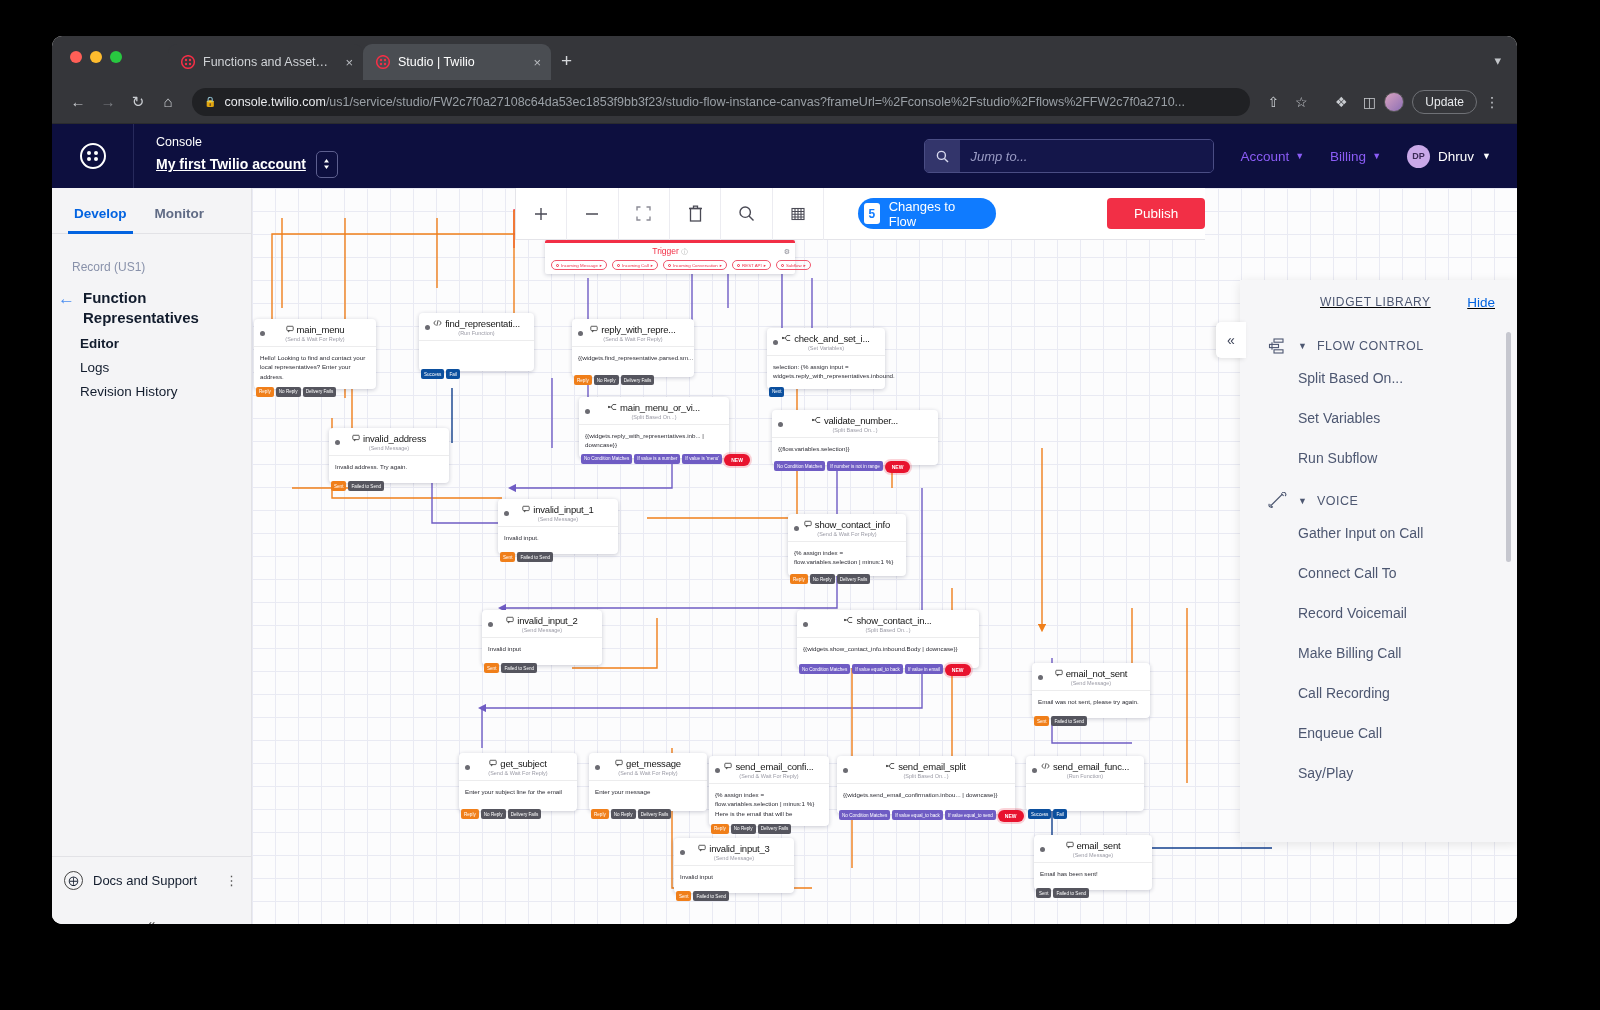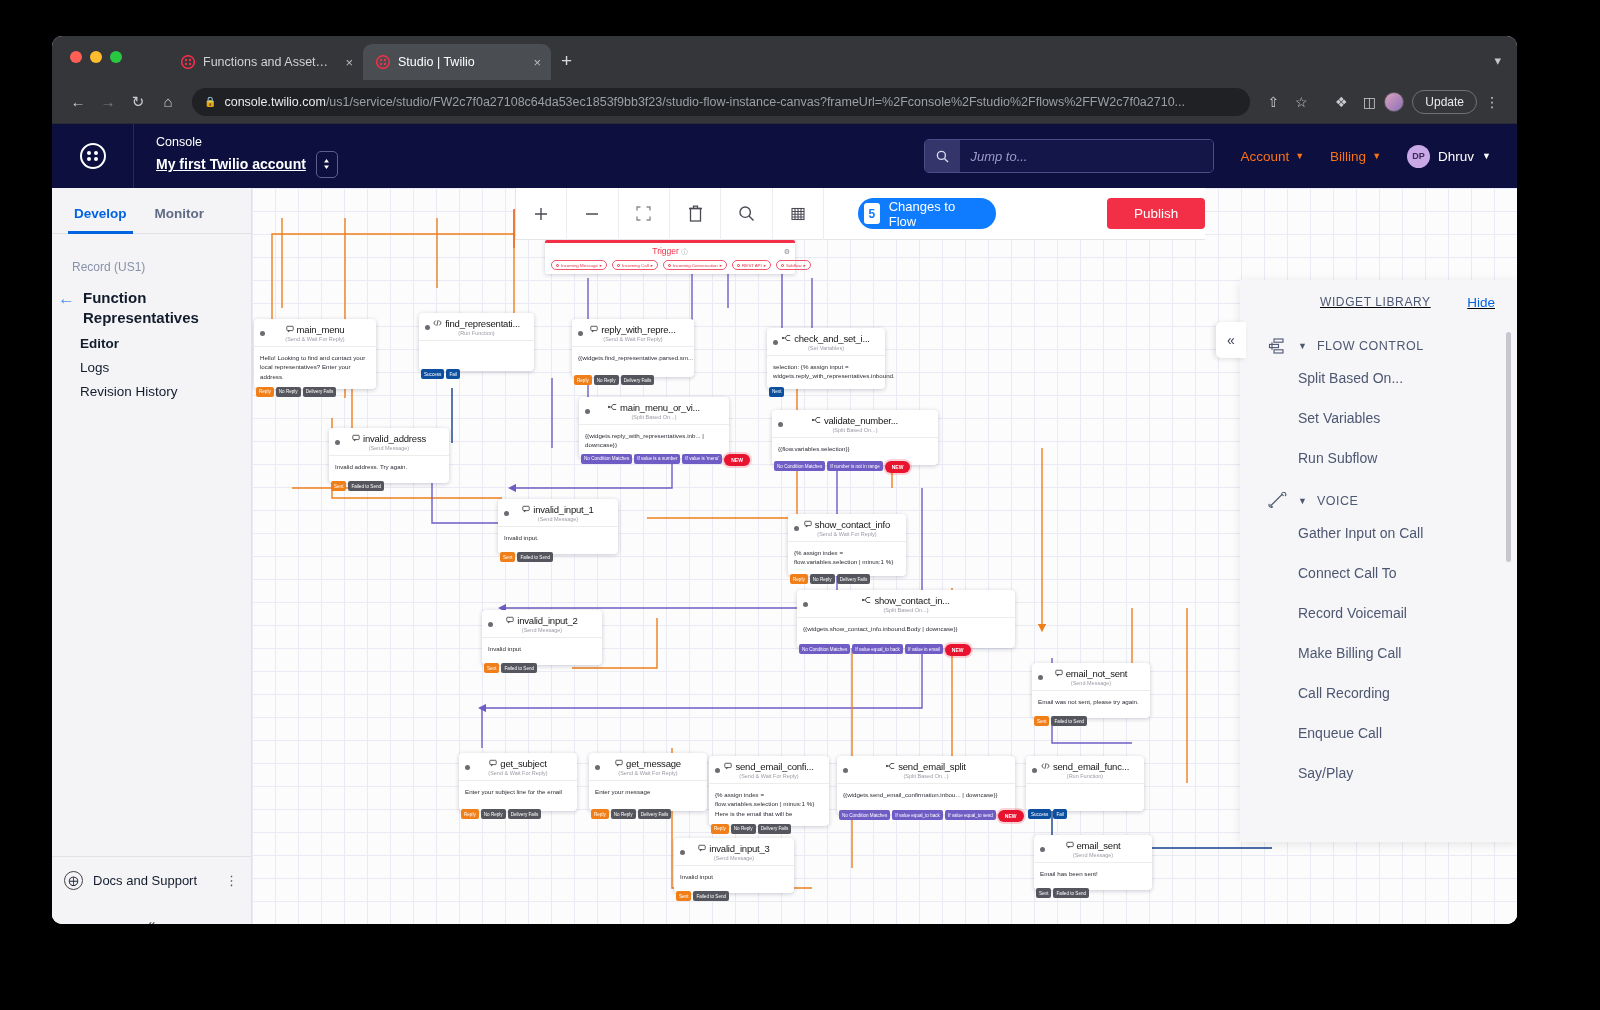--- a/index.html
+++ b/index.html
@@ -81,21 +81,21 @@
     width:290px; height:34px; display:flex; align-items:stretch;
     border:1px solid #4a4d84; border-radius:5px; overflow:hidden; background:#1c1e54;
   }
   .jump-ico { width:35px; display:flex; align-items:center; justify-content:center;
               font-size:13px; color:#d8d9ef; background:#33356b; }
   .jump input {
     flex:1 1 auto; background:#14164a; border:0; outline:0; color:#fff;
     font-size:13px; font-style:italic; padding:0 10px; font-family:"Liberation Sans", sans-serif;
   }
   .jump input::placeholder { color:#9a9cc5; font-style:italic; }
-  .hdr-link { font-size:13.5px; color:#f97316; margin-left:26px; display:flex; align-items:center; gap:6px; }
+  .hdr-link { font-size:13.5px; color:#8b5cf6; margin-left:26px; display:flex; align-items:center; gap:6px; }
   .caret { font-size:9px; }
   .hdr-user { display:flex; align-items:center; gap:8px; margin:0 26px 0 26px; font-size:13.5px; }
   .uava { width:23px; height:23px; border-radius:50%; background:#c9a8e8; color:#3b2a56;
           font-size:9px; font-weight:bold; display:flex; align-items:center; justify-content:center; }
 
   
   .tw-body { display:flex; height:764px; background:#f4f4f6; }
 
   .side {
     width:200px; background:#f4f4f6; border-right:1px solid #e2e2e6;
@@ -639,21 +639,21 @@
          </span>
          <span class="node-sub">(Send Message)</span>
        </span>
      </div>
      <div class="node-body">Invalid input</div>
      <div class="node-pills">
                 <span class="pill orange">Sent</span>
                 <span class="pill grey">Failed to Send</span>
               </div>
             </div>
-            <div class="node" style="left: 545px; top: 402px; width: 218px; min-height: 58px;">
+            <div class="node" style="left: 545px; top: 422px; width: 182px; min-height: 58px;">
               <div class="node-head">
        <span class="node-dot"></span>
        <span class="node-titlewrap">
          <span class="node-title">
            <span class="node-ico"><svg width="9" height="8" viewBox="0 0 11 9" fill="none" stroke="#333" stroke-width="1">
                         <path d="M1 4.5h3l2-3h4M4 4.5l2 3h4"></path>
                         <circle cx="1" cy="4.5" r=".8" fill="#333"></circle>
                       </svg></span>show_contact_in...
          </span>
          <span class="node-sub">(Split Based On...)</span>

